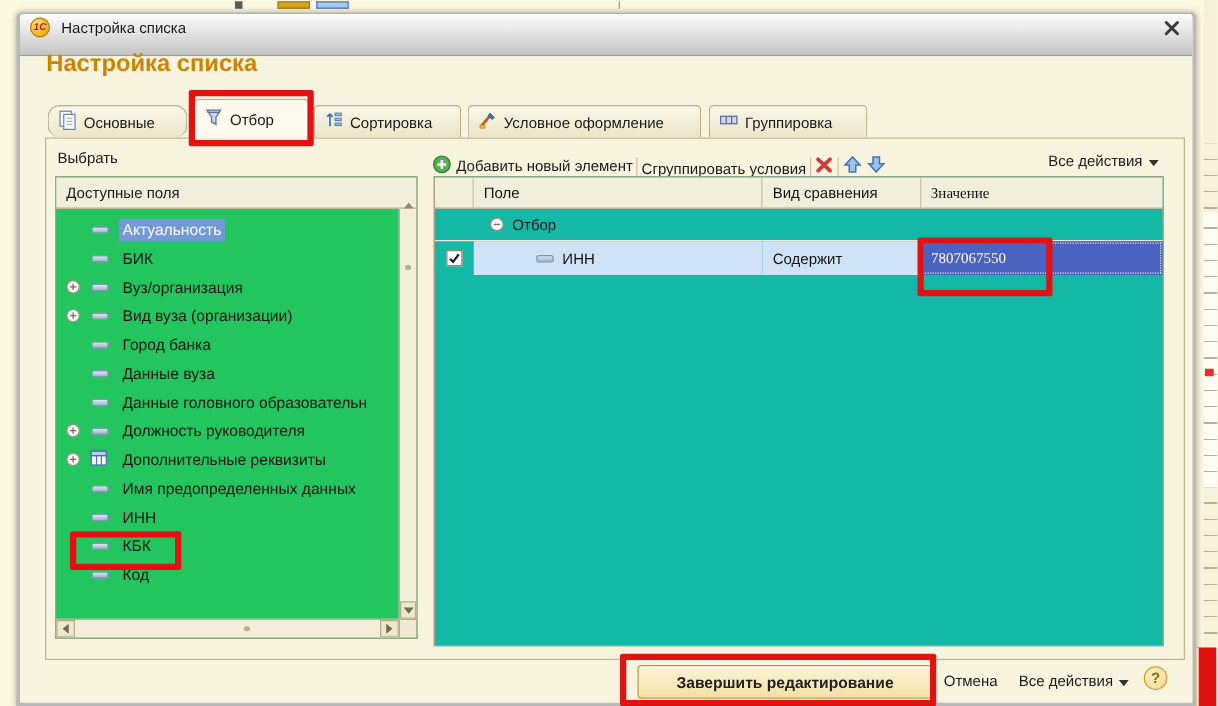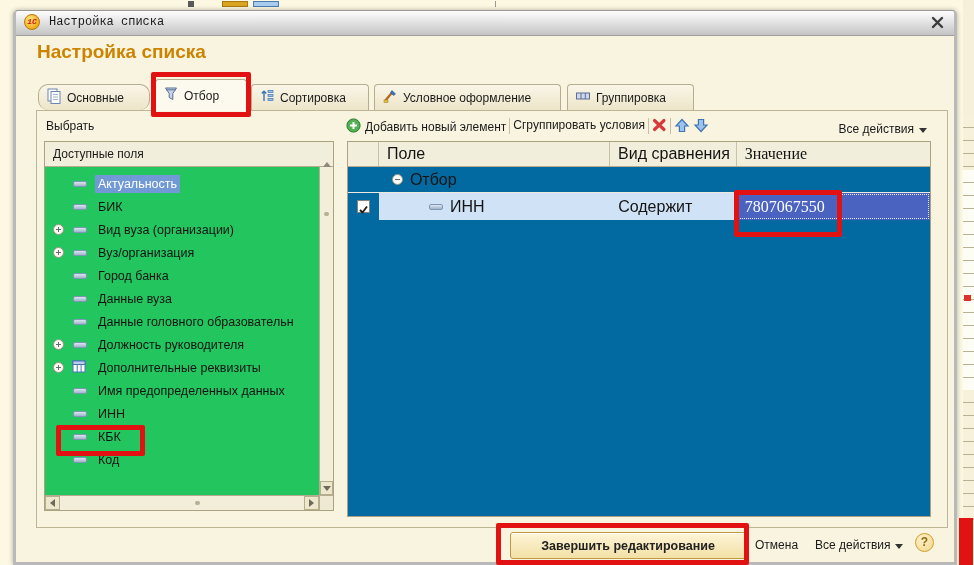--- a/index.html
+++ b/index.html
@@ -13,23 +13,23 @@
   .bg-rows { position:absolute; left:0; width:11px;
              background:repeating-linear-gradient(to bottom,#f7f1da 0 12px,#b9b194 12px 13px); }
   .bg-rows.white { background:repeating-linear-gradient(to bottom,#fdfdf6 0 12px,#b9b194 12px 13px); }
   .bg-red-dot { position:absolute; left:964px; top:295px; width:7px; height:6px; background:#e0302c; }
   .bg-red-bar { position:absolute; left:957px; top:518px; width:16px; height:47px; background:#e31212; z-index:60; border-left:2px solid #f4e8c8; }
 
   
   .window { position:absolute; left:13px; top:10px; width:944px; height:555px;
             background:#f8f4e0; border:3px solid #b9b9b9; border-top:1px solid #9a9a9a;
             border-radius:5px 5px 0 0; box-shadow:0 0 5px rgba(0,0,0,.3); z-index:1; }
-  .titlebar { position:absolute; left:0; top:0; width:938px; height:25px;
+  .titlebar { position:absolute; left:0; top:0; width:938px; height:34px;
               background:linear-gradient(#fefefe,#dedede 55%,#c3c3c3); border-bottom:1px solid #9e9e9e;
-              border-radius:3px 3px 0 0;font-family:Liberation Mono, monospace; }
+              border-radius:3px 3px 0 0; }
   .app-logo { position:absolute; left:8px; top:3px; width:16px; height:16px; border-radius:50%;
               background:radial-gradient(circle at 35% 30%,#ffe27a,#f0b020 70%,#d08a00);
               border:1px solid #b87800; color:#cc1111; font-size:8px; font-weight:bold;
               font-style:italic; text-align:center; line-height:14px; }
   .win-title { position:absolute; left:33px; top:4px; font-size:12px; color:#1a1a1a; }
   .close-btn { position:absolute; right:9px; top:4px; width:15px; height:15px; cursor:pointer; }
 
   .page-heading { position:absolute; left:21px; top:30px; font-size:19px; font-weight:bold; color:#cc8400; }
 
   
@@ -39,21 +39,21 @@
          border-radius:4px 4px 0 0; z-index:2; }
   .tab.active { top:68px; height:32px; background:#fcfaee; z-index:3; }
   .tab svg { flex:0 0 auto; }
 
   
   .frame { position:absolute; left:20px; top:99px; width:912px; height:418px;
            border:1px solid #bdb593; background:#f8f4e0; }
   .choose-label { position:absolute; left:30px; top:108px; font-size:12px; color:#1a1a1a; }
 
   
-  .toolbar { position:absolute; left:330px; top:107px; height:24px; display:flex; align-items:flex-start; gap:3px; font-size:12px; color:#1a1a1a; }
+  .toolbar { position:absolute; left:330px; top:107px; height:24px; display:flex; align-items:flex-end; gap:3px; font-size:12px; color:#1a1a1a; }
   .tb-item { display:flex; align-items:center; gap:4px; cursor:pointer; }
   .tb-sep { width:1px; height:16px; background:#c8c0a2; }
   .all-actions { position:absolute; right:27px; top:111px; font-size:12px; color:#1a1a1a; display:flex; align-items:center; gap:5px; cursor:pointer; }
   .caret-down { width:0; height:0; border-left:4px solid transparent; border-right:4px solid transparent; border-top:5px solid #333; margin-top:2px; }
 
   
   .listbox { position:absolute; left:28px; top:130px; width:290px; height:370px;
              background:#22c55e; border:1px solid #aba281; }
   .listbox-header { position:absolute; left:0; top:0; right:0; height:25px; background:#f1eedb;
                     border-bottom:1px solid #b5ad8e; font-size:12px; color:#1a1a1a;
@@ -76,21 +76,21 @@
   .tri { width:0; height:0; }
   .tri.up    { border-left:4px solid transparent; border-right:4px solid transparent; border-bottom:5px solid #8d897a; }
   .tri.down  { border-left:4px solid transparent; border-right:4px solid transparent; border-top:5px solid #6e6a58; }
   .tri.left  { border-top:4px solid transparent; border-bottom:4px solid transparent; border-right:5px solid #6e6a58; }
   .tri.right { border-top:4px solid transparent; border-bottom:4px solid transparent; border-left:5px solid #6e6a58; }
   .hscroll { position:absolute; left:0; right:14px; bottom:0; height:15px; background:#f2eed9; border-top:1px solid #b5ad8e; }
   .scroll-corner { position:absolute; right:0; bottom:0; width:14px; height:15px; background:#eee9d2; border-top:1px solid #b5ad8e; border-left:1px solid #b5ad8e; }
   .thumb-dot { position:absolute; width:5px; height:4px; background:#b8b092; border-radius:2px; }
 
   
-  .filter-table { position:absolute; left:331px; top:130px; width:584px; height:376px; background:#0369a1; border:1px solid #aba281; font-size:16px; color:#141414; }
+  .filter-table { position:absolute; left:331px; top:130px; width:584px; height:376px; background:#14b8a6; border:1px solid #aba281; font-size:12px; color:#141414; }
   .ft-header { position:absolute; left:0; top:0; right:0; height:25px; background:#f1eedb; border-bottom:1px solid #b5ad8e; display:flex; }
   .ft-hcell { height:100%; display:flex; align-items:center; padding-left:8px; border-right:1px solid #c9c2a5; }
   .col-sel { width:31px; } .col-field { width:232px; } .col-cmp { width:127px; } .col-val { width:194px; border-right:none;font-family:Liberation Serif, serif; }
   .ft-row { position:absolute; left:0; right:0; display:flex; }
   .ft-cell { display:flex; align-items:center; position:relative; }
   .group-row { top:25px; height:26px; border-bottom:1px solid #eceadf; }
   .pm-circle { width:11px; height:11px; border:1px solid #9a9486; border-radius:50%; background:#fbfaf3; position:relative; margin-right:7px; }
   .pm-circle::before { content:""; position:absolute; left:2px; top:4px; width:5px; height:1px; background:#6a6a6a; }
   .data-row { top:51px; height:27px; }
   .cell-blue { background:#cfe2f6; }
@@ -240,26 +240,26 @@
             <span class="ti-dash"></span>
             <span class="ti-label selected">Актуальность</span>
           </div>
           <div class="tree-item">
             <span class="ti-dash"></span>
             <span class="ti-label">БИК</span>
           </div>
           <div class="tree-item">
             <span class="ti-expand plus"></span>
             <span class="ti-dash"></span>
+            <span class="ti-label">Вуз/организация</span>
+          </div>
+          <div class="tree-item">
+            <span class="ti-expand plus"></span>
+            <span class="ti-dash"></span>
             <span class="ti-label">Вид вуза (организации)</span>
-          </div>
-          <div class="tree-item">
-            <span class="ti-expand plus"></span>
-            <span class="ti-dash"></span>
-            <span class="ti-label">Вуз/организация</span>
           </div>
           <div class="tree-item">
             <span class="ti-dash"></span>
             <span class="ti-label">Город банка</span>
           </div>
           <div class="tree-item">
             <span class="ti-dash"></span>
             <span class="ti-label">Данные вуза</span>
           </div>
           <div class="tree-item">

